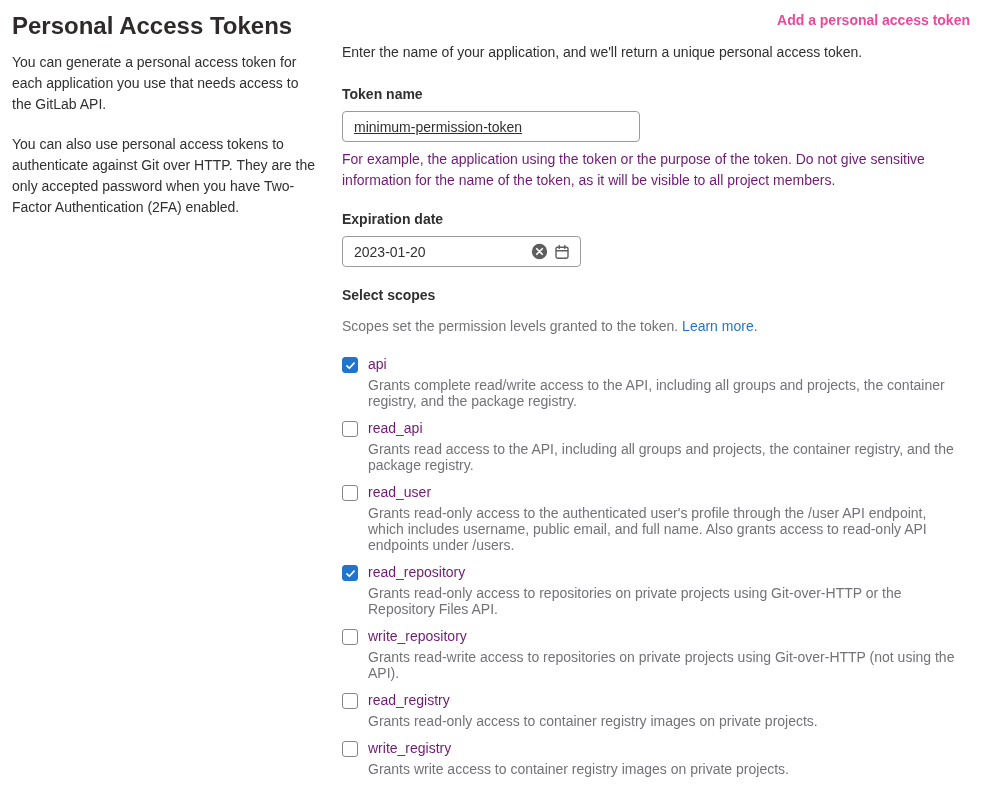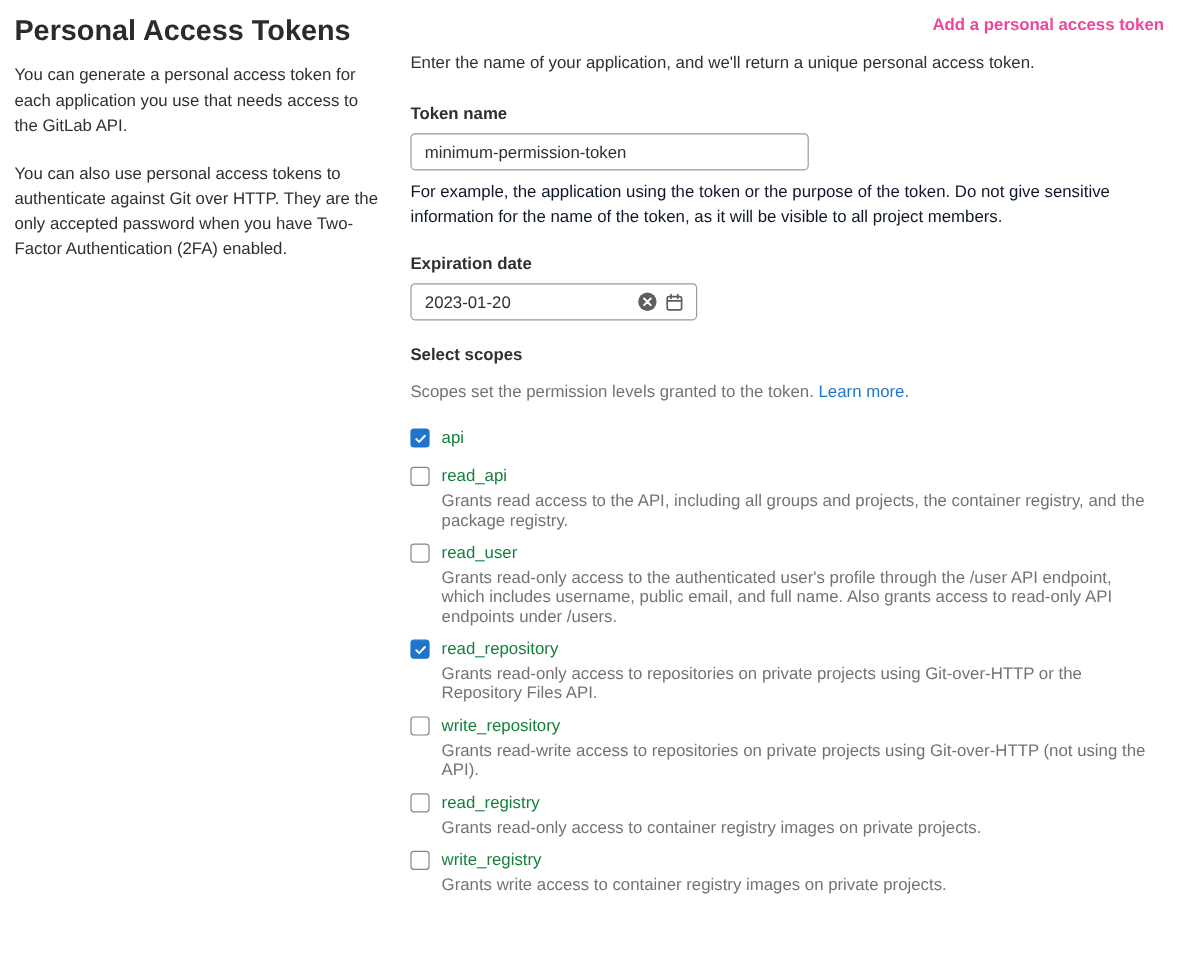--- a/index.html
+++ b/index.html
@@ -28,27 +28,27 @@
 
   
   .right-col { flex: 1; max-width: 628px; }
   .form-heading { margin: 0 0 14px 0; font-size: 14px; font-weight: 700; color: #ec4899; text-align: right; }
   .form-desc { margin: 0 0 23px 0; line-height: 21px; }
 
   .group { margin-bottom: 20px; }
   .lbl { display: block; font-weight: 700; margin-bottom: 9px; color: #303030; }
 
   .text-input {
-    width: 332px; height: 31px;
+    width: 298px; height: 31px;
     border: 1px solid #9b9b9b; border-radius: 4px;
     padding: 13px 11px;
     font: inherit; color: #303030;
-    outline: none; background: #fff;
-  }
-  .help { color: #0f172a; line-height: 21px; margin: 7px 0 0 0; }
+    outline: none; background: #fff; text-decoration: underline;
+  }
+  .help { color: #701a75; line-height: 21px; margin: 7px 0 0 0; }
 
   .date-field {
     width: 239px; height: 31px;
     border: 1px solid #9b9b9b; border-radius: 4px;
     display: flex; align-items: center;
     padding-right: 7px; background: #fff;
   }
   .date-input {
     flex: 1; min-width: 0; border: none; outline: none;
     padding: 0 11px; font: inherit; color: #303030; background: transparent;
@@ -66,21 +66,21 @@
   .checkbox {
     width: 16px; height: 16px; flex-shrink: 0;
     border: 1px solid #868686; border-radius: 3px; background: #fff;
     margin: 2px 10px 0 0;
     display: inline-flex; align-items: center; justify-content: center;
     cursor: pointer;
   }
   .checkbox .check { display: none; width: 11px; height: 11px; }
   .checkbox.checked { background: #1f75cb; border-color: #1f75cb; }
   .checkbox.checked .check { display: block; }
-  .scope-name { line-height: 19px; margin-bottom: 3px; color: #15803d; cursor: pointer; }
+  .scope-name { line-height: 19px; margin-bottom: 3px; color: #701a75; cursor: pointer; }
   .scope-desc { color: #737278; line-height: 16px; max-width: 598px; }
 </style>
 </head>
 <body>
 
 <div class="container">
 
   <aside class="left-col">
     <h1 class="page-title">Personal Access Tokens</h1>
     <p>You can generate a personal access token for each application you use that needs access to the GitLab API.</p>
@@ -121,20 +121,21 @@
       <p class="scopes-help"><span>Scopes set the permission levels granted to the token.</span> <a href="#" class="link">Learn more.</a></p>
       <div id="scope-list">
   <div class="scope-item">
     <span class="checkbox checked">
       <svg class="check" viewBox="0 0 16 16">
         <path d="M2.8 8.6 6.3 12 13.2 4.6" fill="none" stroke="#ffffff" stroke-width="2.4" stroke-linecap="round" stroke-linejoin="round"></path>
       </svg>
     </span>
     <div class="scope-text">
       <div class="scope-name">api</div>
+      <div class="scope-desc">Grants complete read/write access to the API, including all groups and projects, the container registry, and the package registry.</div>
     </div>
   </div>
 
   <div class="scope-item">
     <span class="checkbox">
       
     </span>
     <div class="scope-text">
       <div class="scope-name">read_api</div>
       <div class="scope-desc">Grants read access to the API, including all groups and projects, the container registry, and the package registry.</div>

